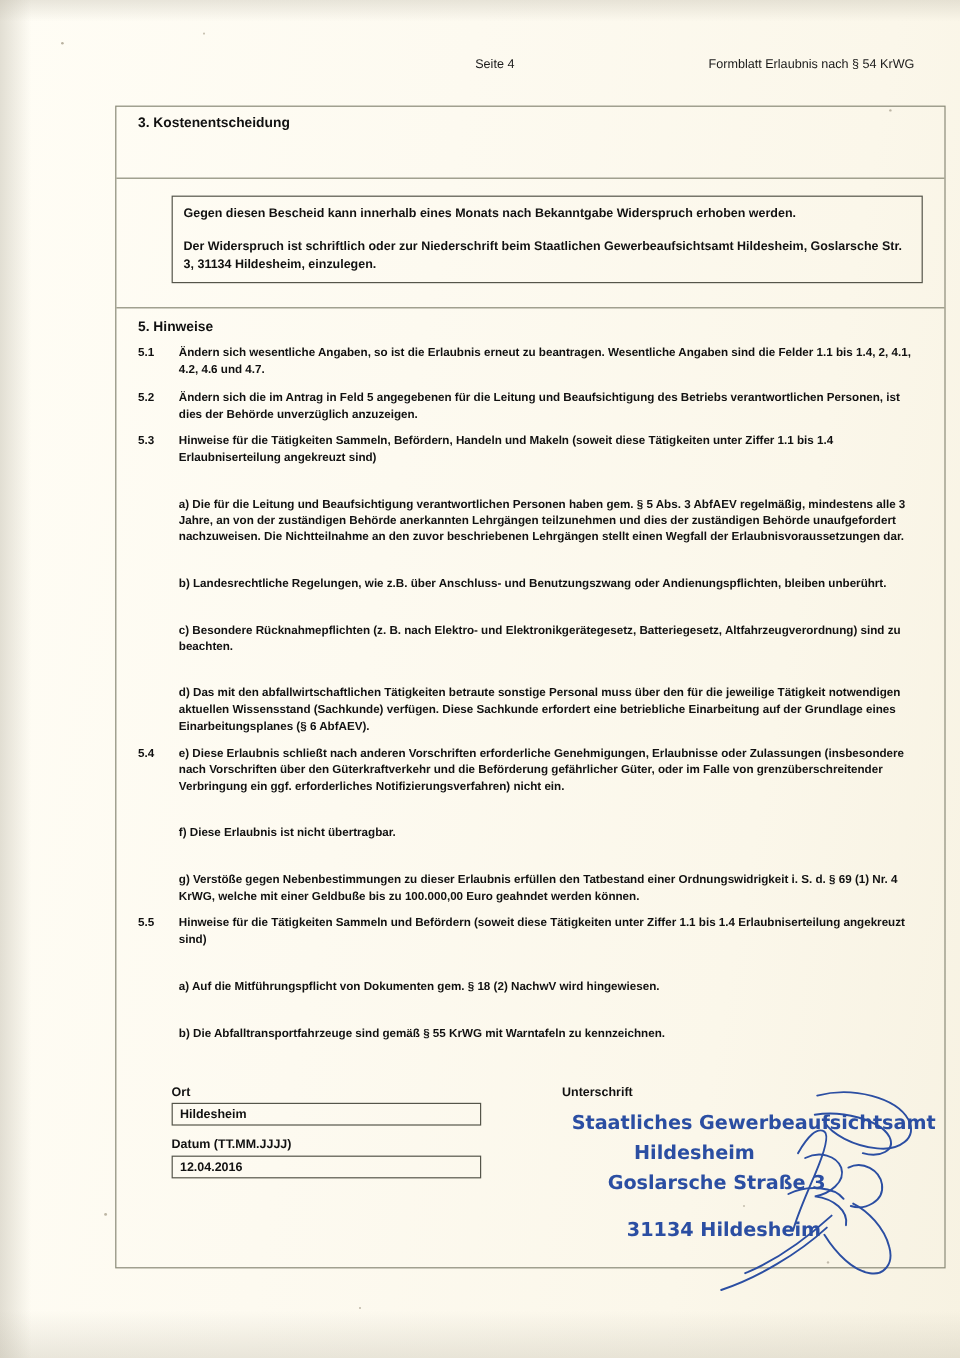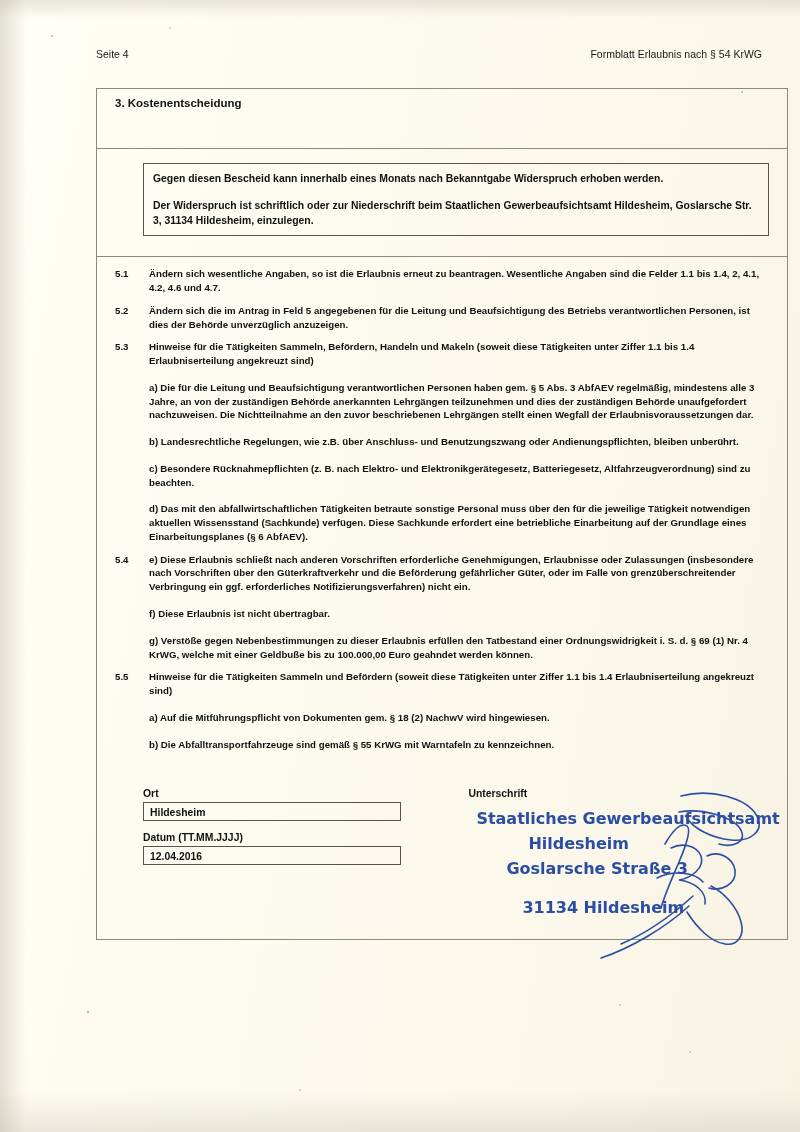--- a/index.html
+++ b/index.html
@@ -48,20 +48,21 @@
     position: absolute;
     top: 48px;
     left: 96px;
     right: 38px;
     font-size: 10.5px;
     color: #1a1a1a;
     display: flex;
     justify-content: space-between;
   }
   .header .hdr-center {
+    margin-left: 300px;
   }
   .header .hdr-right {
     margin-right: 0px;
   }
 
   .content {
     position: absolute;
     left: 96px;
     top: 88px;
     width: 692px;
@@ -112,21 +113,21 @@
     font-weight: 700;
   }
   .row .num {
     width: 34px;
     flex: 0 0 34px;
   }
   .row .txt {
     flex: 1;
   }
   .row .txt p { margin: 0; }
-  .row .txt p + p { margin-top: 13px; }
+  .row .txt p + p { margin-top: 25px; }
 
   .sig-area {
     position: relative;
     display: flex;
     padding: 22px 0 18px 0;
     border-top: none;
     gap: 31px;
   }
   .sig-left {
     width: 50%;
@@ -210,20 +211,21 @@
       <div class="section">
         <div style="height:6px"></div>
         <div class="boxed">
           <p>Gegen diesen Bescheid kann innerhalb eines Monats nach Bekanntgabe Widerspruch erhoben werden.</p>
           <p>Der Widerspruch ist schriftlich oder zur Niederschrift beim Staatlichen Gewerbeaufsichtsamt Hildesheim, Goslarsche Str. 3, 31134 Hildesheim, einzulegen.</p>
         </div>
         <div style="height:10px"></div>
       </div>
 
       <div class="hinweise">
+        <div class="section-title">5. Hinweise</div>
 
         <div class="row">
           <div class="num">5.1</div>
           <div class="txt">
             <p>Ändern sich wesentliche Angaben, so ist die Erlaubnis erneut zu beantragen. Wesentliche Angaben sind die Felder 1.1 bis 1.4, 2, 4.1, 4.2, 4.6 und 4.7.</p>
           </div>
         </div>
 
         <div class="row">
           <div class="num">5.2</div>

